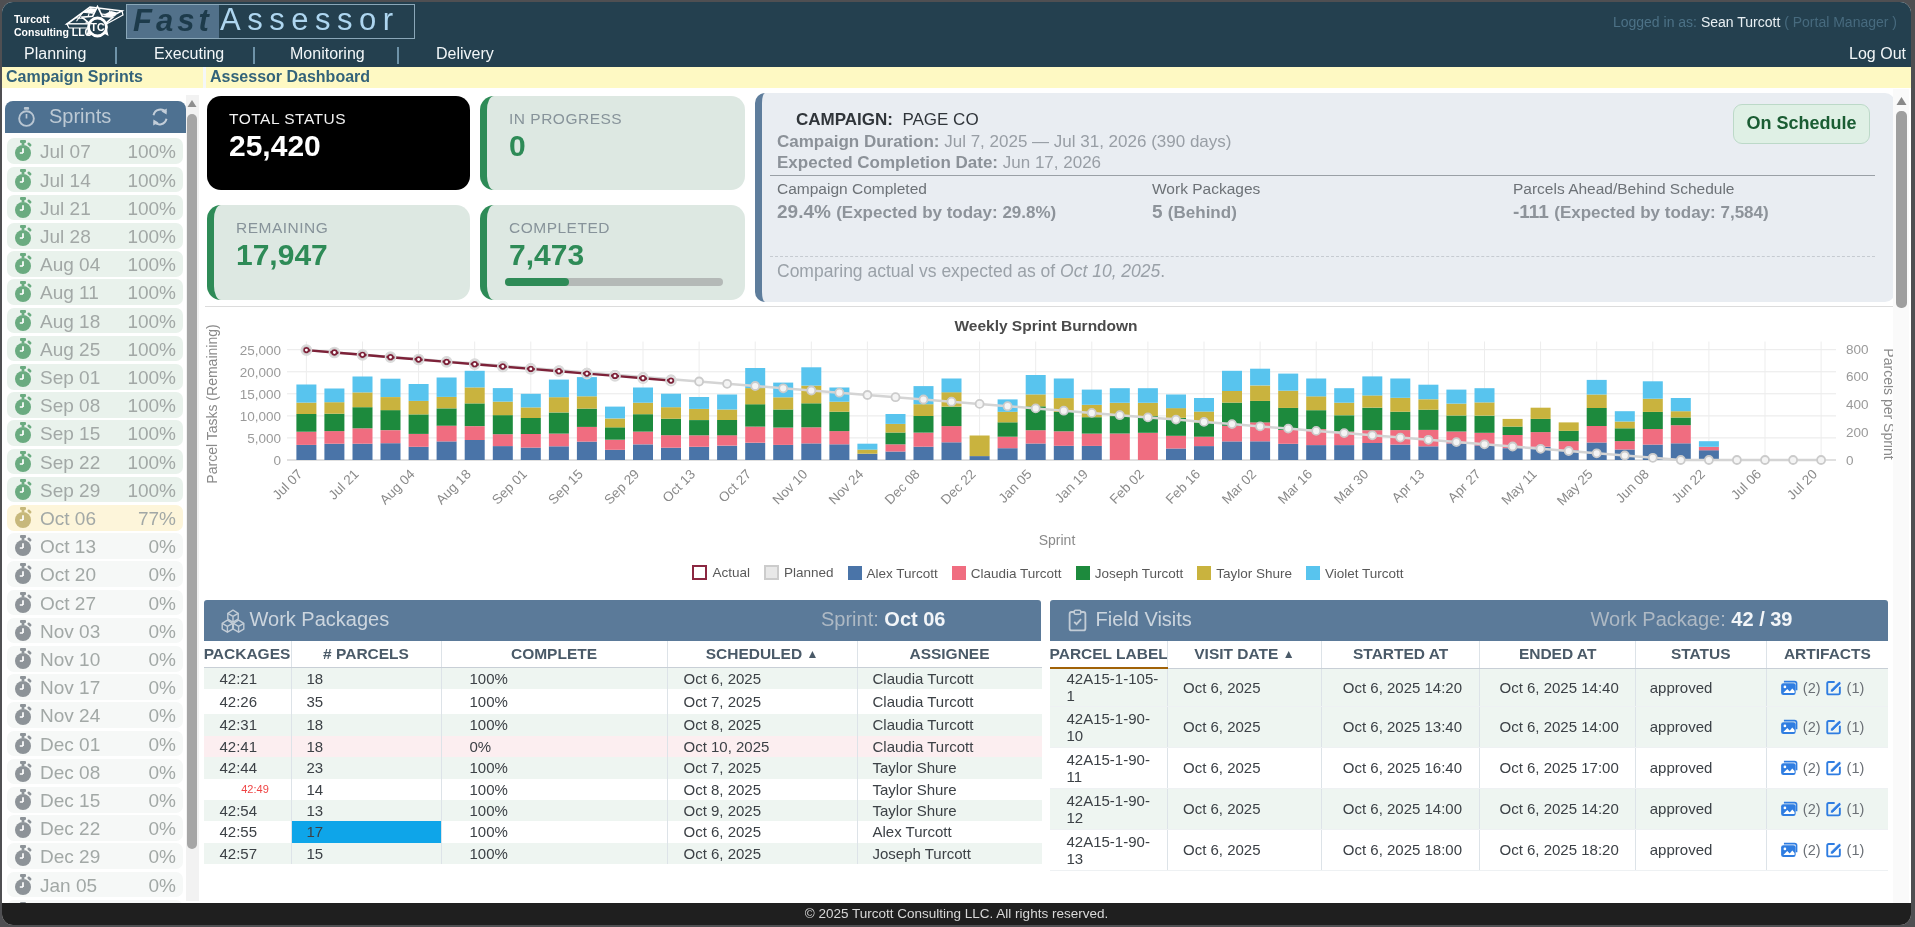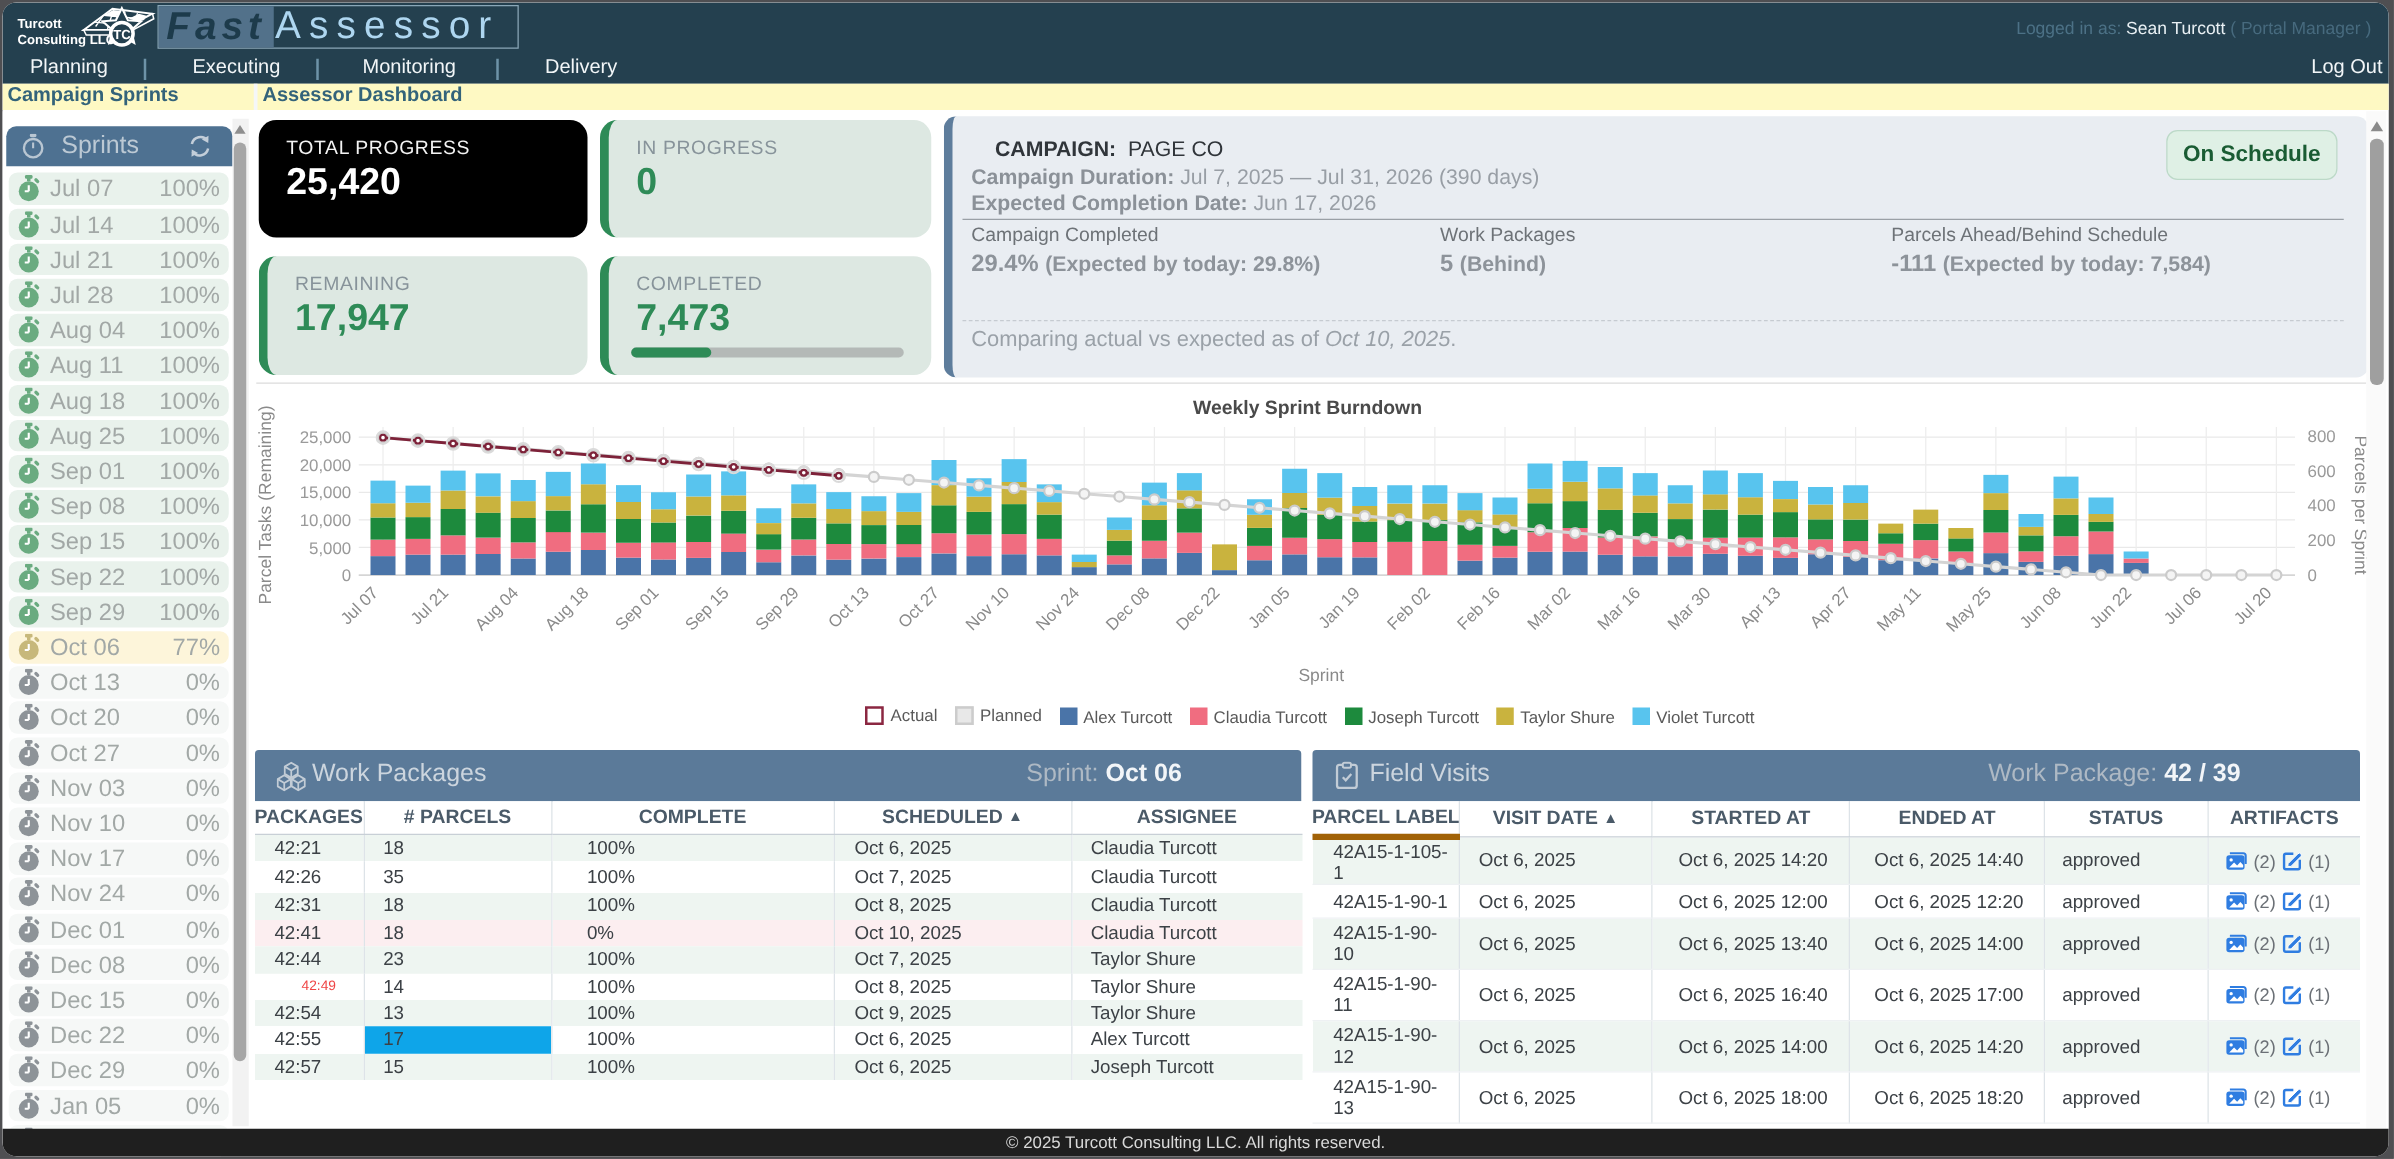--- a/index.html
+++ b/index.html
@@ -391,21 +391,21 @@
       <span class="pc">0%</span>
     </div>
 
 <div class="abs" style="left:184px;top:93px;width:13px;height:806px;background:#f2f2f2;"></div>
 <svg class="abs" style="left:185px;top:97px" width="10" height="9">
       <path d="M5 1 L9.5 8 L0.5 8 Z" fill="#8f8f8f"></path>
     </svg>
 <div class="abs" style="left:185px;top:112px;width:10px;height:735px;background:#a6a6a6;border-radius:5px;"></div>
 
 <div class="abs" style="left:205px;top:94px;width:263px;height:94px;background:#000000;border-radius:14px;">
- <div class="clabel" style="color:#f3f3f3;">TOTAL PROGRESS</div>
+ <div class="clabel" style="color:#f3f3f3;">TOTAL STATUS</div>
  <div class="cnum" style="color:#ffffff;">25,420</div>
 </div>
 <div class="abs gcard" style="left:478px;top:94px;width:258px;height:94px;">
  <div class="clabel">IN PROGRESS</div>
       <div class="cnum">0</div>
 </div>
 <div class="abs gcard" style="left:205px;top:203px;width:256px;height:95px;">
  <div class="clabel">REMAINING</div>
       <div class="cnum">17,947</div>
 </div>
@@ -968,21 +968,21 @@
       <colgroup>
         <col style="width:118px">
         <col style="width:153.8px">
         <col style="width:158.7px">
         <col style="width:155.3px">
         <col style="width:131px">
         <col style="width:121.7px">
       </colgroup>
       <tbody>
         <tr>
-          <th style="font-size:15.5px;color:#4a5a68;height:26px;background:#ffffff;border-bottom:5px solid #a16207;border-right:1px solid #dde3e8;">PARCEL LABEL</th>
+          <th style="font-size:15.5px;color:#4a5a68;height:26px;background:#ffffff;border-bottom:2px solid #a16207;border-right:1px solid #dde3e8;">PARCEL LABEL</th>
           <th style="font-size:15.5px;color:#4a5a68;height:26px;background:#ffffff;border-bottom:1px solid #c8cfd6;border-right:1px solid #dde3e8;">VISIT DATE <span style="font-size:12px;vertical-align:1px;">▲</span></th>
           <th style="font-size:15.5px;color:#4a5a68;height:26px;background:#ffffff;border-bottom:1px solid #c8cfd6;border-right:1px solid #dde3e8;">STARTED AT</th>
           <th style="font-size:15.5px;color:#4a5a68;height:26px;background:#ffffff;border-bottom:1px solid #c8cfd6;border-right:1px solid #dde3e8;">ENDED AT</th>
           <th style="font-size:15.5px;color:#4a5a68;height:26px;background:#ffffff;border-bottom:1px solid #c8cfd6;border-right:1px solid #dde3e8;">STATUS</th>
           <th style="font-size:15.5px;color:#4a5a68;height:26px;background:#ffffff;border-bottom:1px solid #c8cfd6;">ARTIFACTS</th>
         </tr>
         <tr style="height:38px;">
           <td style="font-size:15px;color:#3c4146;background:#eef5f1;border-right:1px solid #dde3e8;border-bottom:1px solid #eef1f3;padding-left:17px;line-height:17px;white-space:normal;">42A15-1-105-<br>1</td>
           <td style="font-size:15px;color:#3c4146;background:#eef5f1;border-right:1px solid #dde3e8;border-bottom:1px solid #eef1f3;padding-left:15px;">Oct 6, 2025</td>
           <td style="font-size:15px;color:#3c4146;background:#eef5f1;border-right:1px solid #dde3e8;border-bottom:1px solid #eef1f3;padding-left:21px;">Oct 6, 2025 14:20</td>
@@ -991,36 +991,20 @@
           <td style="font-size:14.5px;color:#6b7076;background:#eef5f1;border-bottom:1px solid #eef1f3;padding-left:13px;"><svg width="19" height="17" viewBox="0 0 17 15" style="vertical-align:-3px">
               <path d="M3.5 2.2 L13 2.2 Q14.8 2.2 14.8 4 L14.8 10" fill="none" stroke="#2f7de1" stroke-width="1.5"></path>
               <rect x="1" y="3.6" width="13" height="10.5" rx="2" fill="#2f7de1"></rect>
               <circle cx="4.4" cy="7" r="1.2" fill="#ffffff"></circle>
               <path d="M3 12.4 L6.5 8.9 L8.7 11 L11 8.4 L13 10.6 L13 12.4 Z" fill="#ffffff"></path>
             </svg> (2) <svg width="18" height="17" viewBox="0 0 16 15" style="vertical-align:-3px">
               <path d="M13.2 6.8 L13.2 12.4 Q13.2 13.6 12 13.6 L3.2 13.6 Q2 13.6 2 12.4 L2 3.8 Q2 2.6 3.2 2.6 L8.6 2.6" fill="none" stroke="#2f7de1" stroke-width="1.7"></path>
               <path d="M4.6 11.6 L4.9 9.6 L11.9 2.6 Q12.9 1.6 13.9 2.6 Q14.9 3.6 13.9 4.6 L6.9 11.6 Z" fill="#2f7de1" stroke="#ffffff" stroke-width="0.7"></path>
             </svg> (1)</td>
         </tr>
-        <tr style="height:27px;">
-          <td style="font-size:15px;color:#3c4146;background:#ffffff;border-right:1px solid #dde3e8;border-bottom:1px solid #eef1f3;padding-left:17px;line-height:17px;white-space:normal;">42A15-1-90-1</td>
-          <td style="font-size:15px;color:#3c4146;background:#ffffff;border-right:1px solid #dde3e8;border-bottom:1px solid #eef1f3;padding-left:15px;">Oct 6, 2025</td>
-          <td style="font-size:15px;color:#3c4146;background:#ffffff;border-right:1px solid #dde3e8;border-bottom:1px solid #eef1f3;padding-left:21px;">Oct 6, 2025 12:00</td>
-          <td style="font-size:15px;color:#3c4146;background:#ffffff;border-right:1px solid #dde3e8;border-bottom:1px solid #eef1f3;padding-left:19px;">Oct 6, 2025 12:20</td>
-          <td style="font-size:15px;color:#3c4146;background:#ffffff;border-right:1px solid #dde3e8;border-bottom:1px solid #eef1f3;padding-left:14px;">approved</td>
-          <td style="font-size:14.5px;color:#6b7076;background:#ffffff;border-bottom:1px solid #eef1f3;padding-left:13px;"><svg width="19" height="17" viewBox="0 0 17 15" style="vertical-align:-3px">
-              <path d="M3.5 2.2 L13 2.2 Q14.8 2.2 14.8 4 L14.8 10" fill="none" stroke="#2f7de1" stroke-width="1.5"></path>
-              <rect x="1" y="3.6" width="13" height="10.5" rx="2" fill="#2f7de1"></rect>
-              <circle cx="4.4" cy="7" r="1.2" fill="#ffffff"></circle>
-              <path d="M3 12.4 L6.5 8.9 L8.7 11 L11 8.4 L13 10.6 L13 12.4 Z" fill="#ffffff"></path>
-            </svg> (2) <svg width="18" height="17" viewBox="0 0 16 15" style="vertical-align:-3px">
-              <path d="M13.2 6.8 L13.2 12.4 Q13.2 13.6 12 13.6 L3.2 13.6 Q2 13.6 2 12.4 L2 3.8 Q2 2.6 3.2 2.6 L8.6 2.6" fill="none" stroke="#2f7de1" stroke-width="1.7"></path>
-              <path d="M4.6 11.6 L4.9 9.6 L11.9 2.6 Q12.9 1.6 13.9 2.6 Q14.9 3.6 13.9 4.6 L6.9 11.6 Z" fill="#2f7de1" stroke="#ffffff" stroke-width="0.7"></path>
-            </svg> (1)</td>
-        </tr>
         <tr style="height:41px;">
           <td style="font-size:15px;color:#3c4146;background:#eef5f1;border-right:1px solid #dde3e8;border-bottom:1px solid #eef1f3;padding-left:17px;line-height:17px;white-space:normal;">42A15-1-90-<br>10</td>
           <td style="font-size:15px;color:#3c4146;background:#eef5f1;border-right:1px solid #dde3e8;border-bottom:1px solid #eef1f3;padding-left:15px;">Oct 6, 2025</td>
           <td style="font-size:15px;color:#3c4146;background:#eef5f1;border-right:1px solid #dde3e8;border-bottom:1px solid #eef1f3;padding-left:21px;">Oct 6, 2025 13:40</td>
           <td style="font-size:15px;color:#3c4146;background:#eef5f1;border-right:1px solid #dde3e8;border-bottom:1px solid #eef1f3;padding-left:19px;">Oct 6, 2025 14:00</td>
           <td style="font-size:15px;color:#3c4146;background:#eef5f1;border-right:1px solid #dde3e8;border-bottom:1px solid #eef1f3;padding-left:14px;">approved</td>
           <td style="font-size:14.5px;color:#6b7076;background:#eef5f1;border-bottom:1px solid #eef1f3;padding-left:13px;"><svg width="19" height="17" viewBox="0 0 17 15" style="vertical-align:-3px">
               <path d="M3.5 2.2 L13 2.2 Q14.8 2.2 14.8 4 L14.8 10" fill="none" stroke="#2f7de1" stroke-width="1.5"></path>
               <rect x="1" y="3.6" width="13" height="10.5" rx="2" fill="#2f7de1"></rect>
               <circle cx="4.4" cy="7" r="1.2" fill="#ffffff"></circle>

